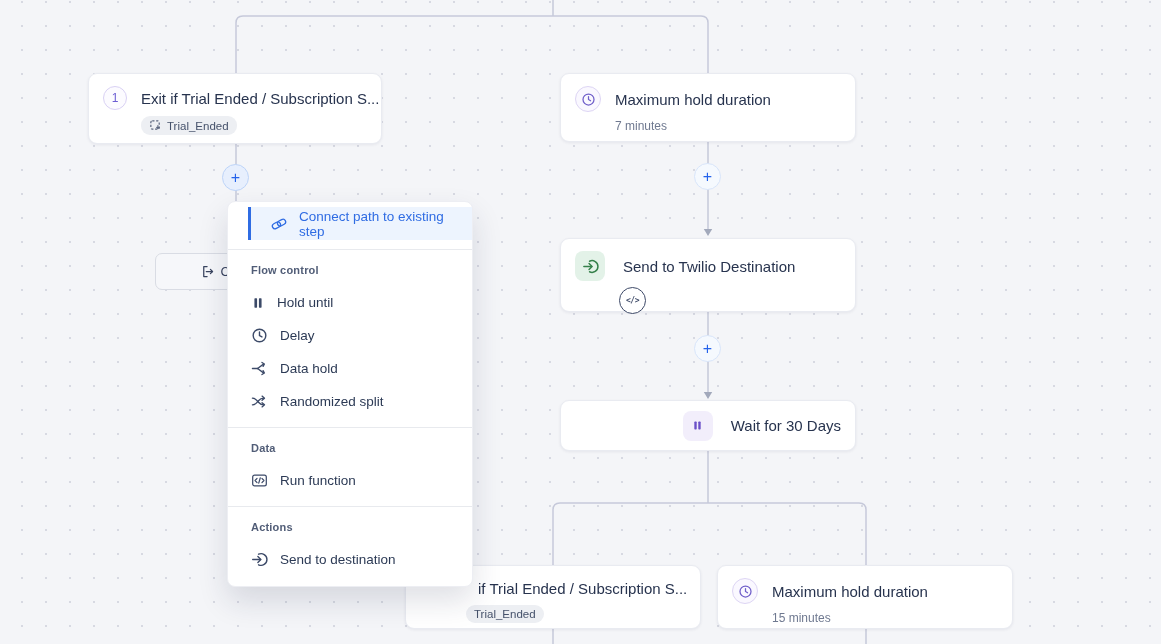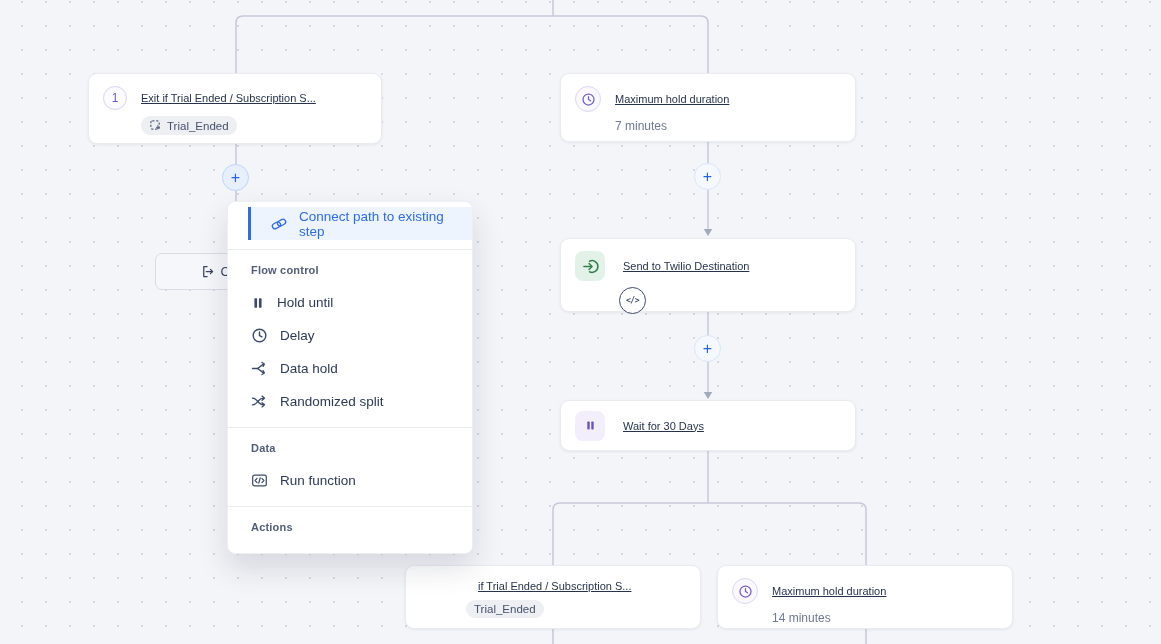--- a/index.html
+++ b/index.html
@@ -6,21 +6,21 @@
   body{font-family:"Liberation Sans","DejaVu Sans",sans-serif;}
   .stage{position:relative;width:1161px;height:644px;overflow:hidden;
     background:#f4f5f8;
     background-image:radial-gradient(#d7d9e2 1px, transparent 1.2px);
     background-size:24px 24px;background-position:10px 14px;}
   .wires{position:absolute;left:0;top:0;z-index:0;}
   
   .card{position:absolute;background:#fff;border:1px solid #e9ebf1;border-radius:9px;
     box-shadow:0 1px 3px rgba(25,35,70,.07);z-index:2;box-sizing:border-box;padding:12px 14px;cursor:pointer;}
   .card .row{display:flex;align-items:center;gap:14px;}
-  .card-title{font-size:11px;font-weight:500;color:#27334e;white-space:nowrap;text-decoration:underline;}
+  .card-title{font-size:15px;font-weight:500;color:#27334e;white-space:nowrap;}
   .card-sub{font-size:12px;color:#6f7990;margin:7px 0 0 40px;}
   .num-badge{width:22px;height:22px;border-radius:50%;border:1px solid #d9d1f4;background:#fcfbff;
     color:#6c5dd3;font-size:12px;font-weight:500;display:flex;align-items:center;justify-content:center;flex:0 0 auto;}
   .circ-icon{width:24px;height:24px;border-radius:50%;border:1px solid #ddd5f4;background:#faf8ff;
     color:#6f5ec9;display:flex;align-items:center;justify-content:center;flex:0 0 auto;}
   .sq-icon{width:30px;height:30px;border-radius:8px;display:flex;align-items:center;justify-content:center;flex:0 0 auto;}
   .sq-green{background:#e3f2e8;color:#35804a;}
   .sq-purple{background:#f2eefb;color:#6b50c8;}
   .tag{display:inline-flex;align-items:center;gap:5px;background:#edeff3;border-radius:9px;
     padding:3px 8px;font-size:11.5px;font-weight:500;color:#46526b;margin:6px 0 0 38px;}
@@ -134,21 +134,21 @@
           <path d="M8 3.4a6.2 6.2 0 1 1 0 11.2"></path>
             <path d="M2 9h8.3"></path>
             <path d="M7.5 5.9L10.6 9l-3.1 3.1"></path>
         </svg>
       </div>
       <div class="card-title">Send to Twilio Destination</div>
     </div>
     <div class="code-badge">&lt;/&gt;</div>
   </div>
 
-  <div class="card" style="left:560px;top:400px;width:296px;height:51px;display:flex;align-items:center;">
+  <div class="card" style="left:560px;top:400px;width:296px;height:51px;display:flex;align-items:center;justify-content:flex-end;">
     <div class="row" style="gap:18px;">
       <div class="sq-icon sq-purple">
         <svg width="13" height="13" viewBox="0 0 18 18" fill="currentColor">
             <rect x="4.6" y="3.4" width="3.3" height="11.2" rx="1"></rect>
             <rect x="10.1" y="3.4" width="3.3" height="11.2" rx="1"></rect>
           </svg>
       </div>
       <div class="card-title">Wait for 30 Days</div>
     </div>
   </div>
@@ -163,21 +163,21 @@
   <div class="card" style="left:717px;top:565px;width:296px;height:64px;">
     <div class="row">
       <div class="circ-icon">
         <svg width="15" height="15" viewBox="0 0 18 18">
             <circle cx="9" cy="9" r="6.6" fill="none" stroke="currentColor" stroke-width="1.5"></circle>
             <path d="M9 5.4V9l2.5 1.5" fill="none" stroke="currentColor" stroke-width="1.5" stroke-linecap="round"></path>
           </svg>
       </div>
       <div class="card-title">Maximum hold duration</div>
     </div>
-    <div class="card-sub">14 minutes</div>
+    <div class="card-sub">15 minutes</div>
   </div>
 
   <div class="menu">
     <div class="menu-primary">
       <span class="mi-icon" style="color:#2f6ce3;">
         <svg width="16" height="16" viewBox="0 0 18 18" fill="none" stroke="currentColor" stroke-width="1.5">
           <g transform="rotate(-28 9 9)">
               <rect x="1" y="6" width="9.5" height="6" rx="3"></rect>
               <rect x="7.5" y="6" width="9.5" height="6" rx="3"></rect>
             </g>
@@ -244,16 +244,26 @@
               <path d="M9.8 6.3L8.2 11.7"></path>
           </svg>
         </span>
         <span>Run function</span>
       </div>
     </div>
     <div class="menu-divider"></div>
 
     <div class="menu-section">
       <div class="menu-section-label">Actions</div>
+      <div class="menu-item">
+        <span class="mi-icon">
+          <svg width="17" height="17" viewBox="0 0 18 18" fill="none" stroke="currentColor" stroke-width="1.5" stroke-linecap="round" stroke-linejoin="round">
+            <path d="M8 3.4a6.2 6.2 0 1 1 0 11.2"></path>
+              <path d="M1.8 9h8.3"></path>
+              <path d="M7.3 5.9L10.4 9l-3.1 3.1"></path>
+          </svg>
+        </span>
+        <span>Send to destination</span>
+      </div>
     </div>
   </div>
 
 </div>
 
 </body></html>

